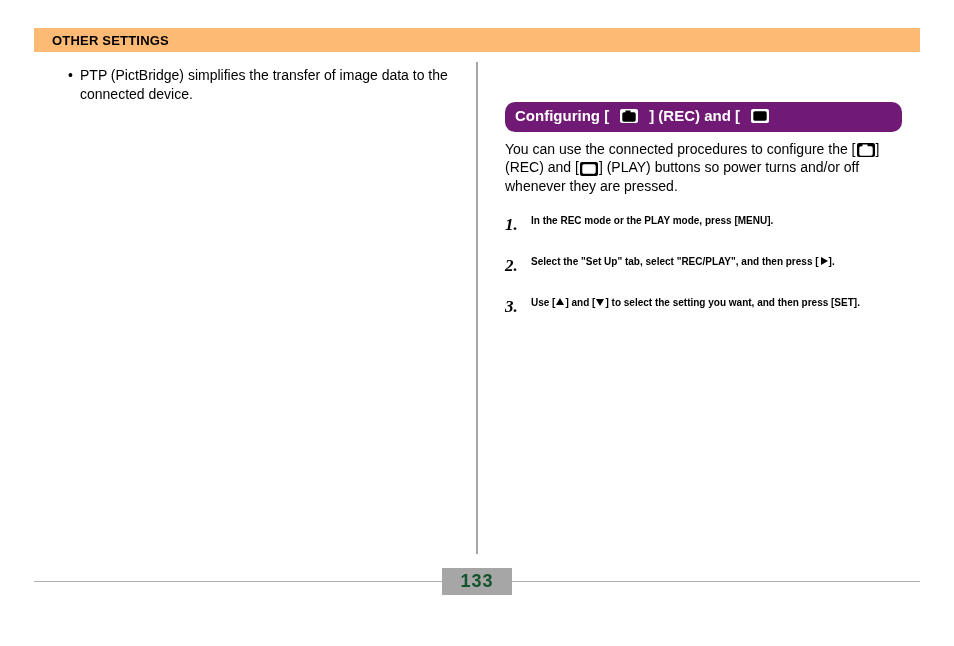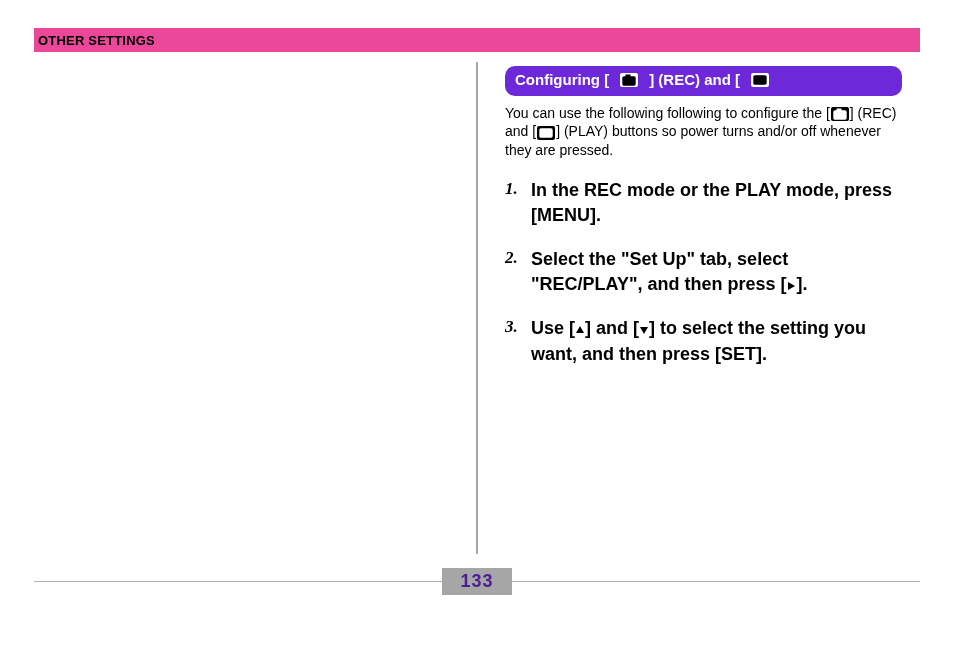--- a/index.html
+++ b/index.html
@@ -5,25 +5,25 @@
   * { box-sizing: border-box; margin: 0; padding: 0; }
   html, body { width: 954px; height: 646px; font-family: Arial, Helvetica, sans-serif; background: #fff; }
   .page {
     position: relative;
     width: 954px;
     height: 646px;
     background: #fff;
     padding: 28px 34px 0 34px;
   }
   .header-bar {
-    background: #ec4899;
+    background: #fdba74;
     height: 24px;
     display: flex;
     align-items: center;
-    padding-left: 4px;
+    padding-left: 18px;
     margin-bottom: 14px;
   }
   .header-bar span { font-size: 13px; font-weight: bold; color: #000; letter-spacing: 0.2px; }
   .columns {
     display: flex;
     height: 490px;
     position: relative;
   }
   .col {
     width: 50%;
@@ -46,45 +46,46 @@
   .bullet-list { list-style: none; padding-left: 16px; }
   .bullet-list li { position: relative; padding-left: 12px; margin-bottom: 2px; }
   .bullet-list li::before {
     content: "•";
     position: absolute;
     left: 0;
     top: 0;
     font-size: 14px;
   }
   .section-title {
-    background: #6d28d9;
+    background: #701a75;
     color: #fff;
     border-radius: 10px;
     padding: 4px 10px 6px 10px;
     font-size: 15px;
     font-weight: bold;
     line-height: 1.3;
     margin-bottom: 8px;
     display: flex;
     flex-wrap: wrap;
     align-items: center;
     gap: 0 10px;
+    margin-top: 36px;
   }
   .intro { font-size: 14px; line-height: 1.35; margin-bottom: 18px; }
   .steps { list-style: none; }
   .steps li { display: flex; margin-bottom: 18px; }
   .step-num {
     font-weight: bold;
     font-style: italic;
     font-size: 17px;
     width: 26px;
     flex-shrink: 0;
     font-family: "Times New Roman", serif;
   }
-  .step-text { font-weight: bold; font-size: 18px; line-height: 1.4; }
+  .step-text { font-weight: bold; font-size: 10px; line-height: 1.4; }
   .icon-box {
     display: inline-flex;
     align-items: center;
     justify-content: center;
     vertical-align: middle;
     margin: 0 1px;
   }
   .icon-box.white svg rect.bg { fill: #fff; }
   .icon-box.white svg .fg { fill: #000; stroke: #000; }
   .icon-box.black svg rect.bg { fill: #000; }
@@ -98,41 +99,42 @@
     display: flex;
     align-items: center;
   }
   .footer-line-left, .footer-line-right {
     flex: 1;
     height: 1px;
     background: #b0b0b0;
   }
   .page-num {
     background: #a6a6a6;
-    color: #4c1d95;
+    color: #14532d;
     font-weight: bold;
     font-size: 18px;
     padding: 3px 18px;
     letter-spacing: 1px;
   }
   .tri { display: inline-block; vertical-align: -1px; }
 </style>
 </head>
 <body>
 
 <div class="page">
 
   <div class="header-bar">
     <span>OTHER SETTINGS</span>
   </div>
 
   <div class="columns">
 
     <div class="col col-left">
       <ul class="bullet-list">
+        <li><span>PTP (PictBridge) simplifies the transfer of image data to the connected device.</span></li>
       </ul>
     </div>
 
     <div class="divider"></div>
 
     <div class="col col-right">
 
       <div class="section-title">
         <span>Configuring [</span>
         <span class="icon-box white">
@@ -147,21 +149,21 @@
         <span class="icon-box white">
           <svg width="18" height="14" viewBox="0 0 18 14">
               <rect class="bg" x="0" y="0" width="18" height="14" rx="2"></rect>
               <rect class="fg" x="3" y="3" width="12" height="8" rx="1" fill="none" stroke-width="1.4"></rect>
               <polygon class="fg" points="7,5 12,7 7,9"></polygon>
             </svg>
         </span>
       </div>
 
       <div class="intro">
-        <span>You can use the following following to configure the [</span><span class="icon-box black">
+        <span>You can use the connected procedures to configure the [</span><span class="icon-box black">
           <svg width="18" height="14" viewBox="0 0 18 14">
               <rect class="bg" x="0" y="0" width="18" height="14" rx="2"></rect>
               <rect class="fg" x="3" y="4" width="12" height="8" rx="1" fill="none" stroke-width="1.4"></rect>
               <circle class="fg" cx="9" cy="8" r="2.4" fill="none" stroke-width="1.4"></circle>
               <rect class="fg" x="6" y="2" width="4" height="2"></rect>
             </svg>
         </span><span>] (REC) and [</span><span class="icon-box black">
           <svg width="18" height="14" viewBox="0 0 18 14">
               <rect class="bg" x="0" y="0" width="18" height="14" rx="2"></rect>
               <rect class="fg" x="3" y="3" width="12" height="8" rx="1" fill="none" stroke-width="1.4"></rect>

